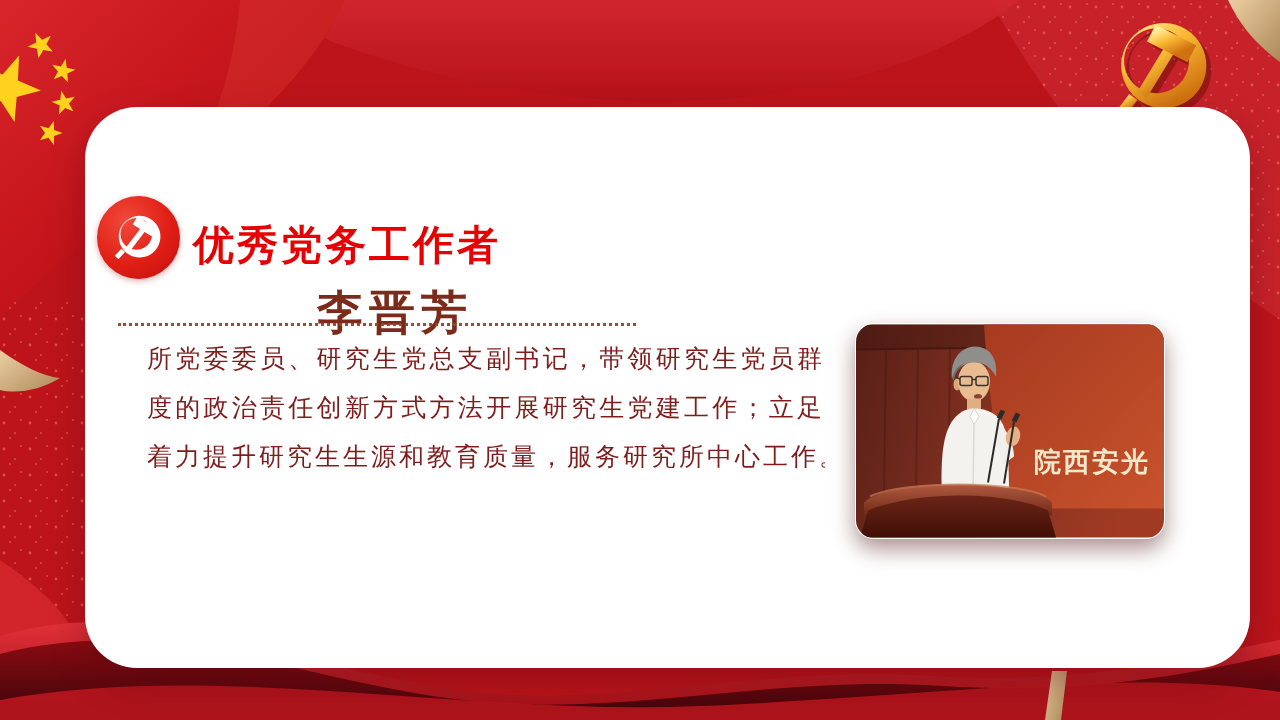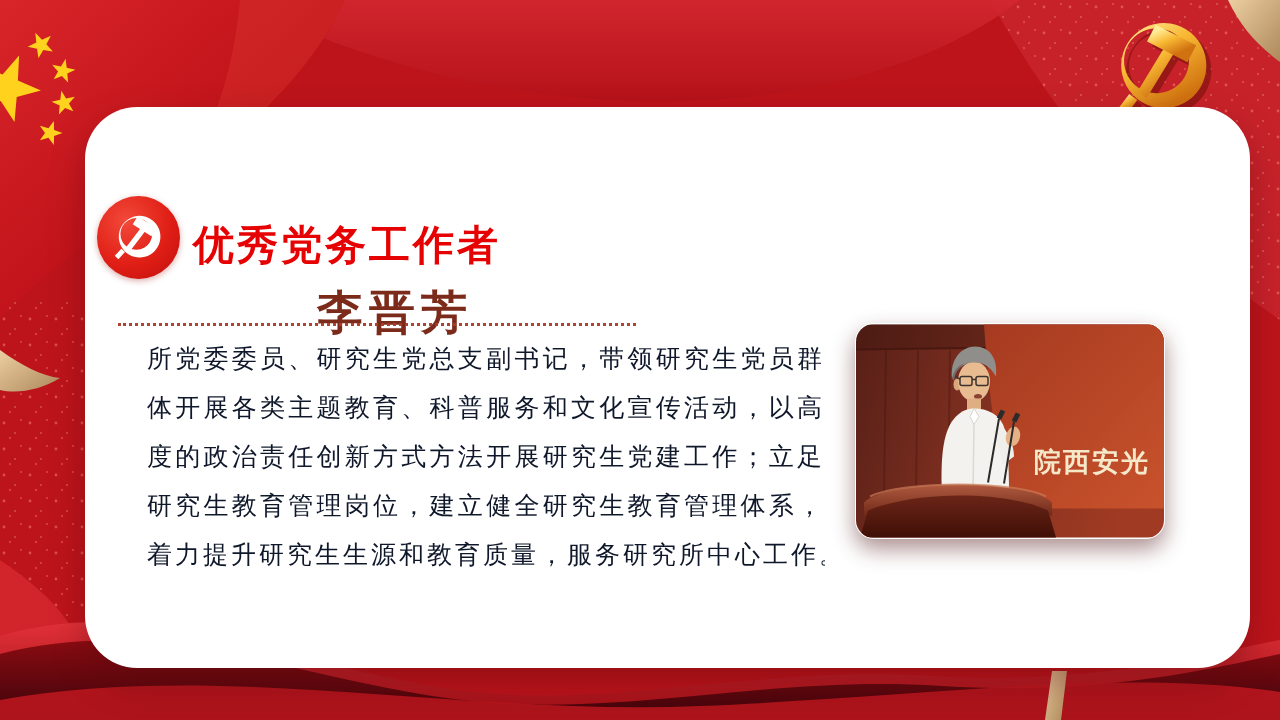--- a/index.html
+++ b/index.html
@@ -11,21 +11,21 @@
         border-radius:52px;box-shadow:0 16px 34px rgba(90,8,12,.38);}
   .badge{position:absolute;left:12px;top:89px;width:83px;height:83px;}
   .badge svg{width:83px;height:83px;display:block;filter:drop-shadow(0 2px 3px rgba(150,20,10,.35));}
   .title{position:absolute;left:108px;top:95px;font-family:"DejaVu Sans",sans-serif;
          font-size:41px;font-weight:900;color:#e60202;letter-spacing:3px;white-space:nowrap;margin-top:16px;}
   .name{position:absolute;left:150px;top:150px;width:320px;text-align:center;
         font-family:"DejaVu Serif",serif;font-size:46px;font-weight:700;color:#7c2b1b;
         letter-spacing:6px;white-space:nowrap;margin-top:25px;}
   .divider{position:absolute;left:33px;top:216px;width:518px;height:0;
            border-top:3px dotted #a93a28;opacity:.95;}
-  .para{position:absolute;left:62px;top:227px;width:678px;color:#0f172a;}
+  .para{position:absolute;left:62px;top:227px;width:678px;color:#7f1d1d;}
   .para .line{height:49px;line-height:49px;font-size:25px;letter-spacing:3px;
               white-space:nowrap;text-align:justify;text-align-last:justify;overflow:hidden;}
   .photo{position:absolute;left:770px;top:216px;width:308px;height:214px;border-radius:19px;
          overflow:hidden;box-shadow:0 10px 22px rgba(70,8,8,.45);border:1px solid rgba(255,255,255,.35);}
   .photo svg{width:100%;height:100%;display:block;}
 </style>
 </head>
 <body>
 
 <div id="stage">
@@ -125,23 +125,21 @@
         <use href="#embS" fill="#ffffff" stroke="#ffffff" transform="translate(17,16) scale(0.66)"></use>
       </svg>
     </div>
 
     <div class="title">优秀党务工作者</div>
     <div class="name">李晋芳</div>
     <div class="divider"></div>
 
     <div class="para">
       <div class="line">所党委委员、研究生党总支副书记，带领研究生党员群</div>
-      <div class="line">体开展各类主题教育、科普服务和文化宣传活动，以高</div>
       <div class="line">度的政治责任创新方式方法开展研究生党建工作；立足</div>
-      <div class="line">研究生教育管理岗位，建立健全研究生教育管理体系，</div>
       <div class="line">着力提升研究生生源和教育质量，服务研究所中心工作。</div>
     </div>
 
     <div class="photo">
       <svg viewBox="0 0 308 213" aria-hidden="true">
         <defs>
           <linearGradient id="wallG" x1="0" y1="0" x2="1" y2="0.2">
             <stop offset="0" stop-color="#571f17"></stop>
               <stop offset="0.45" stop-color="#7e2f20"></stop>
               <stop offset="1" stop-color="#a03a22"></stop>

